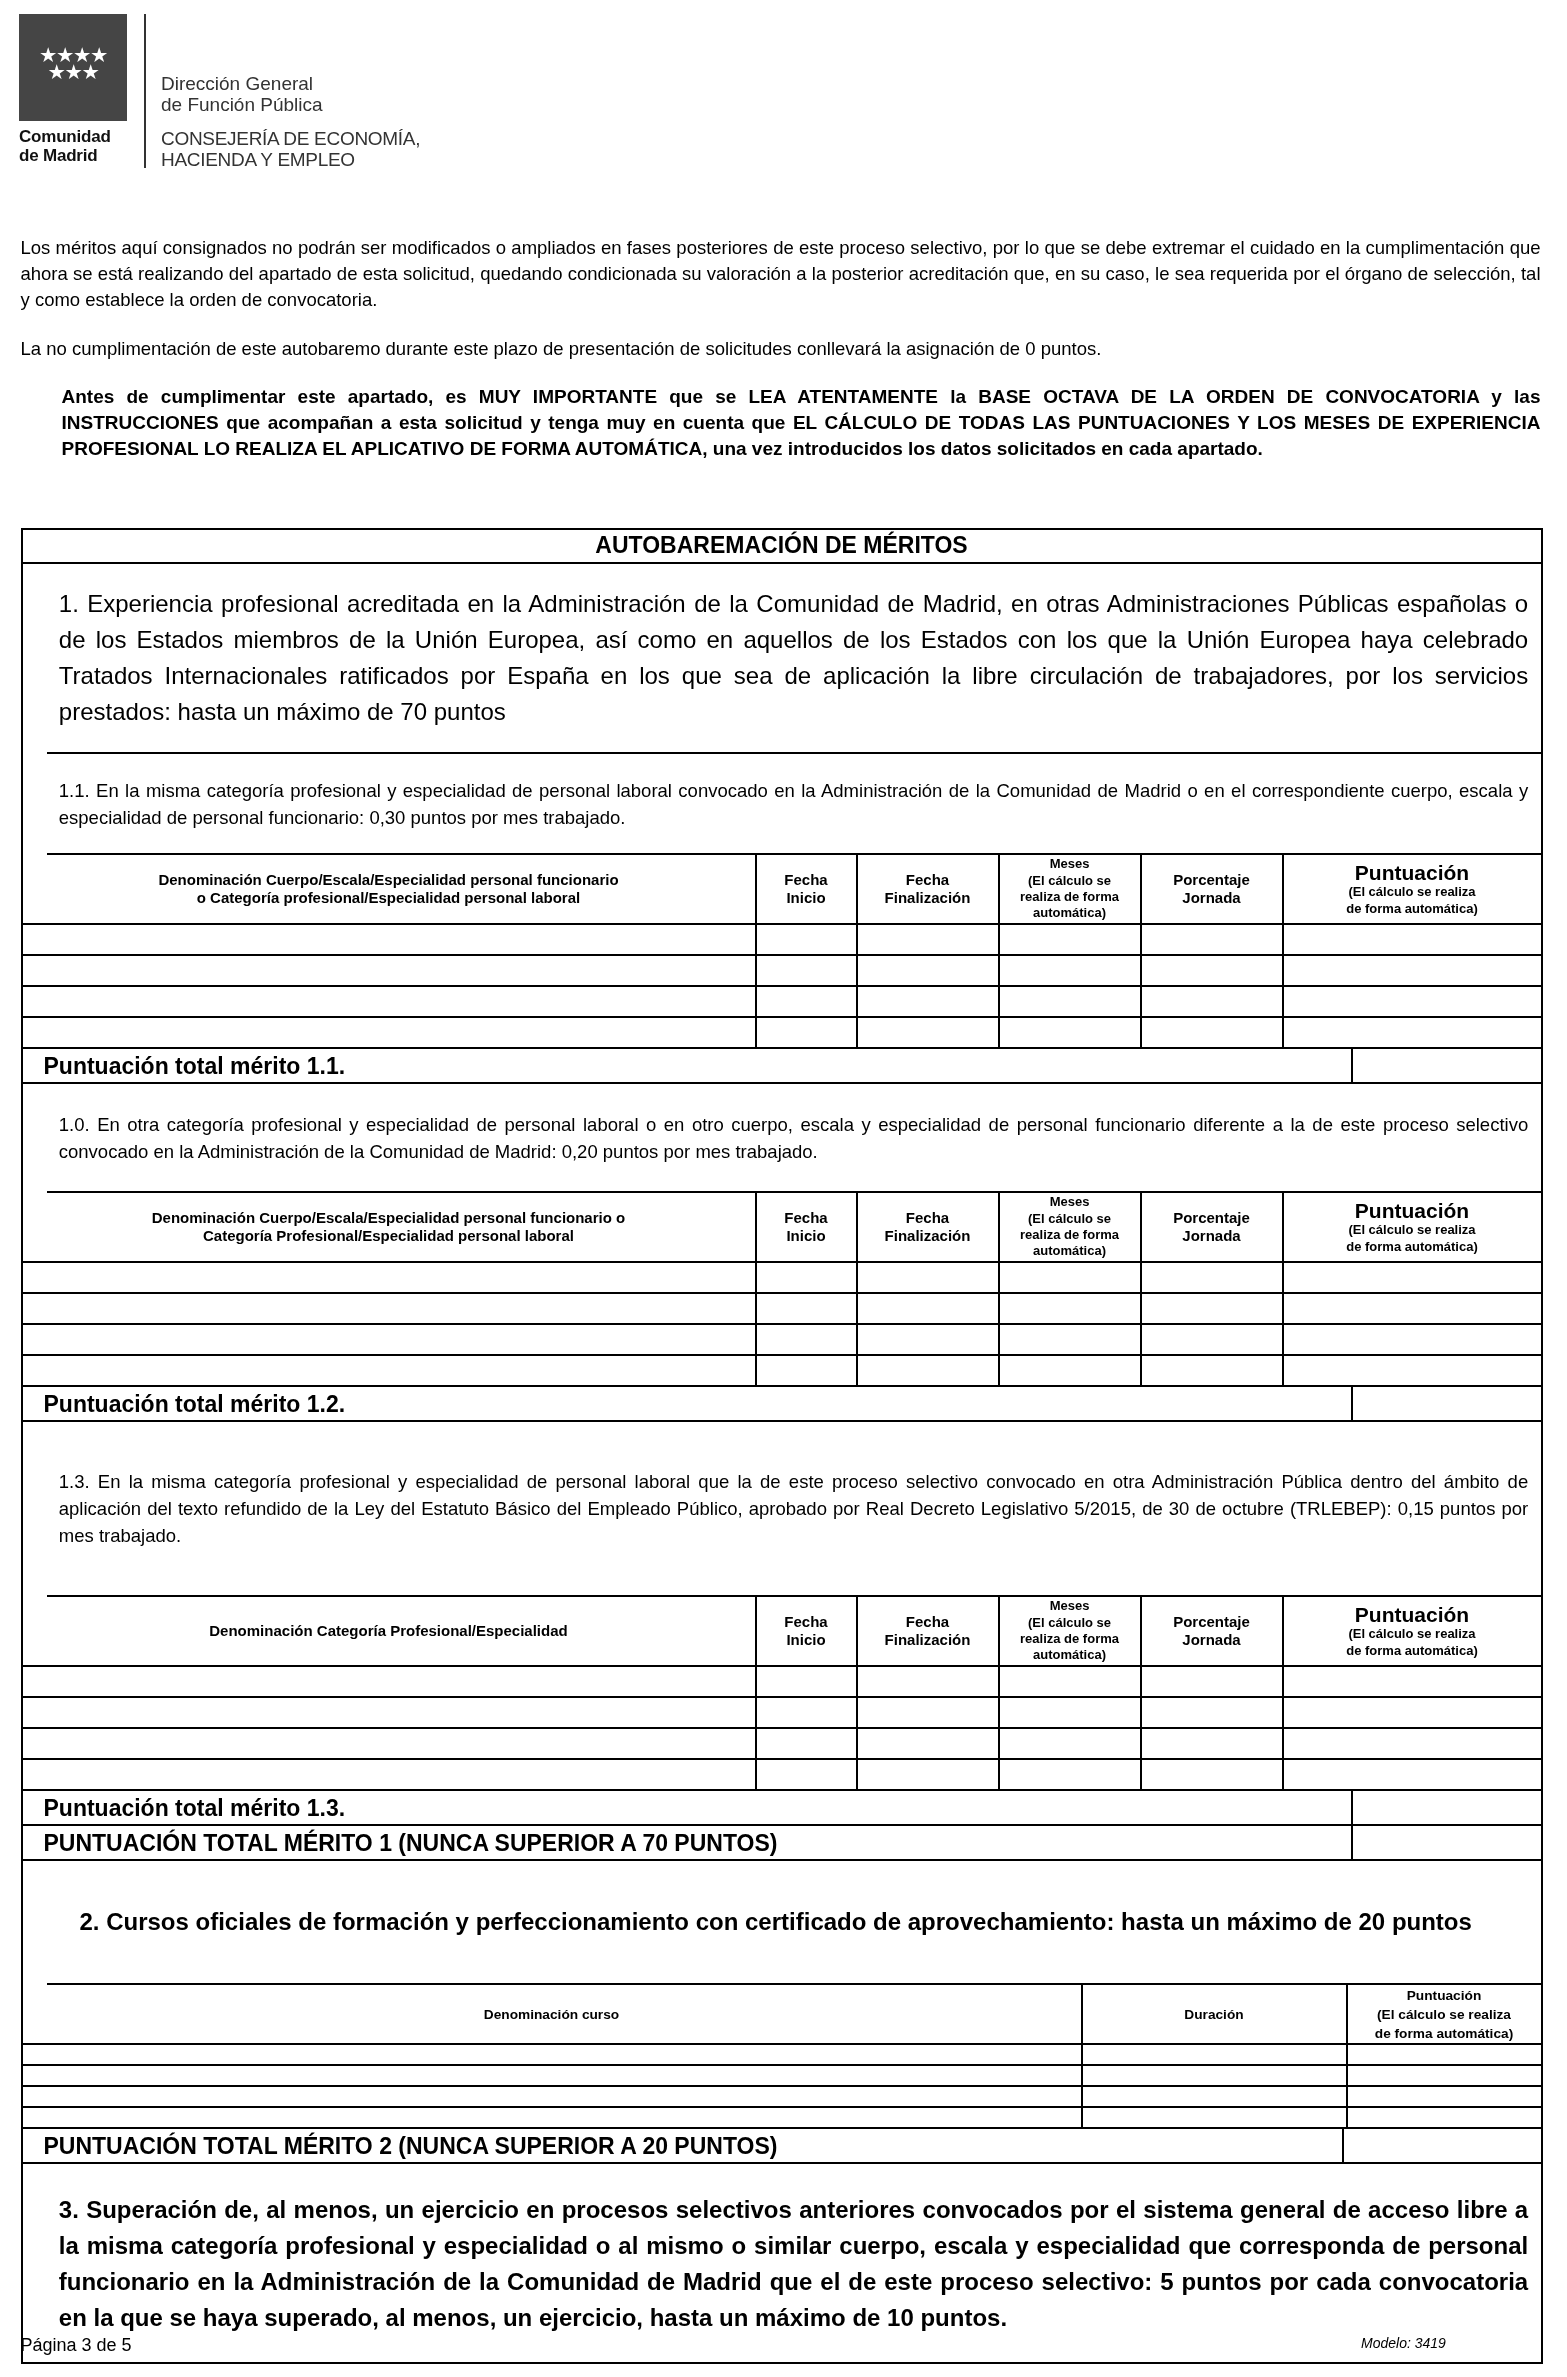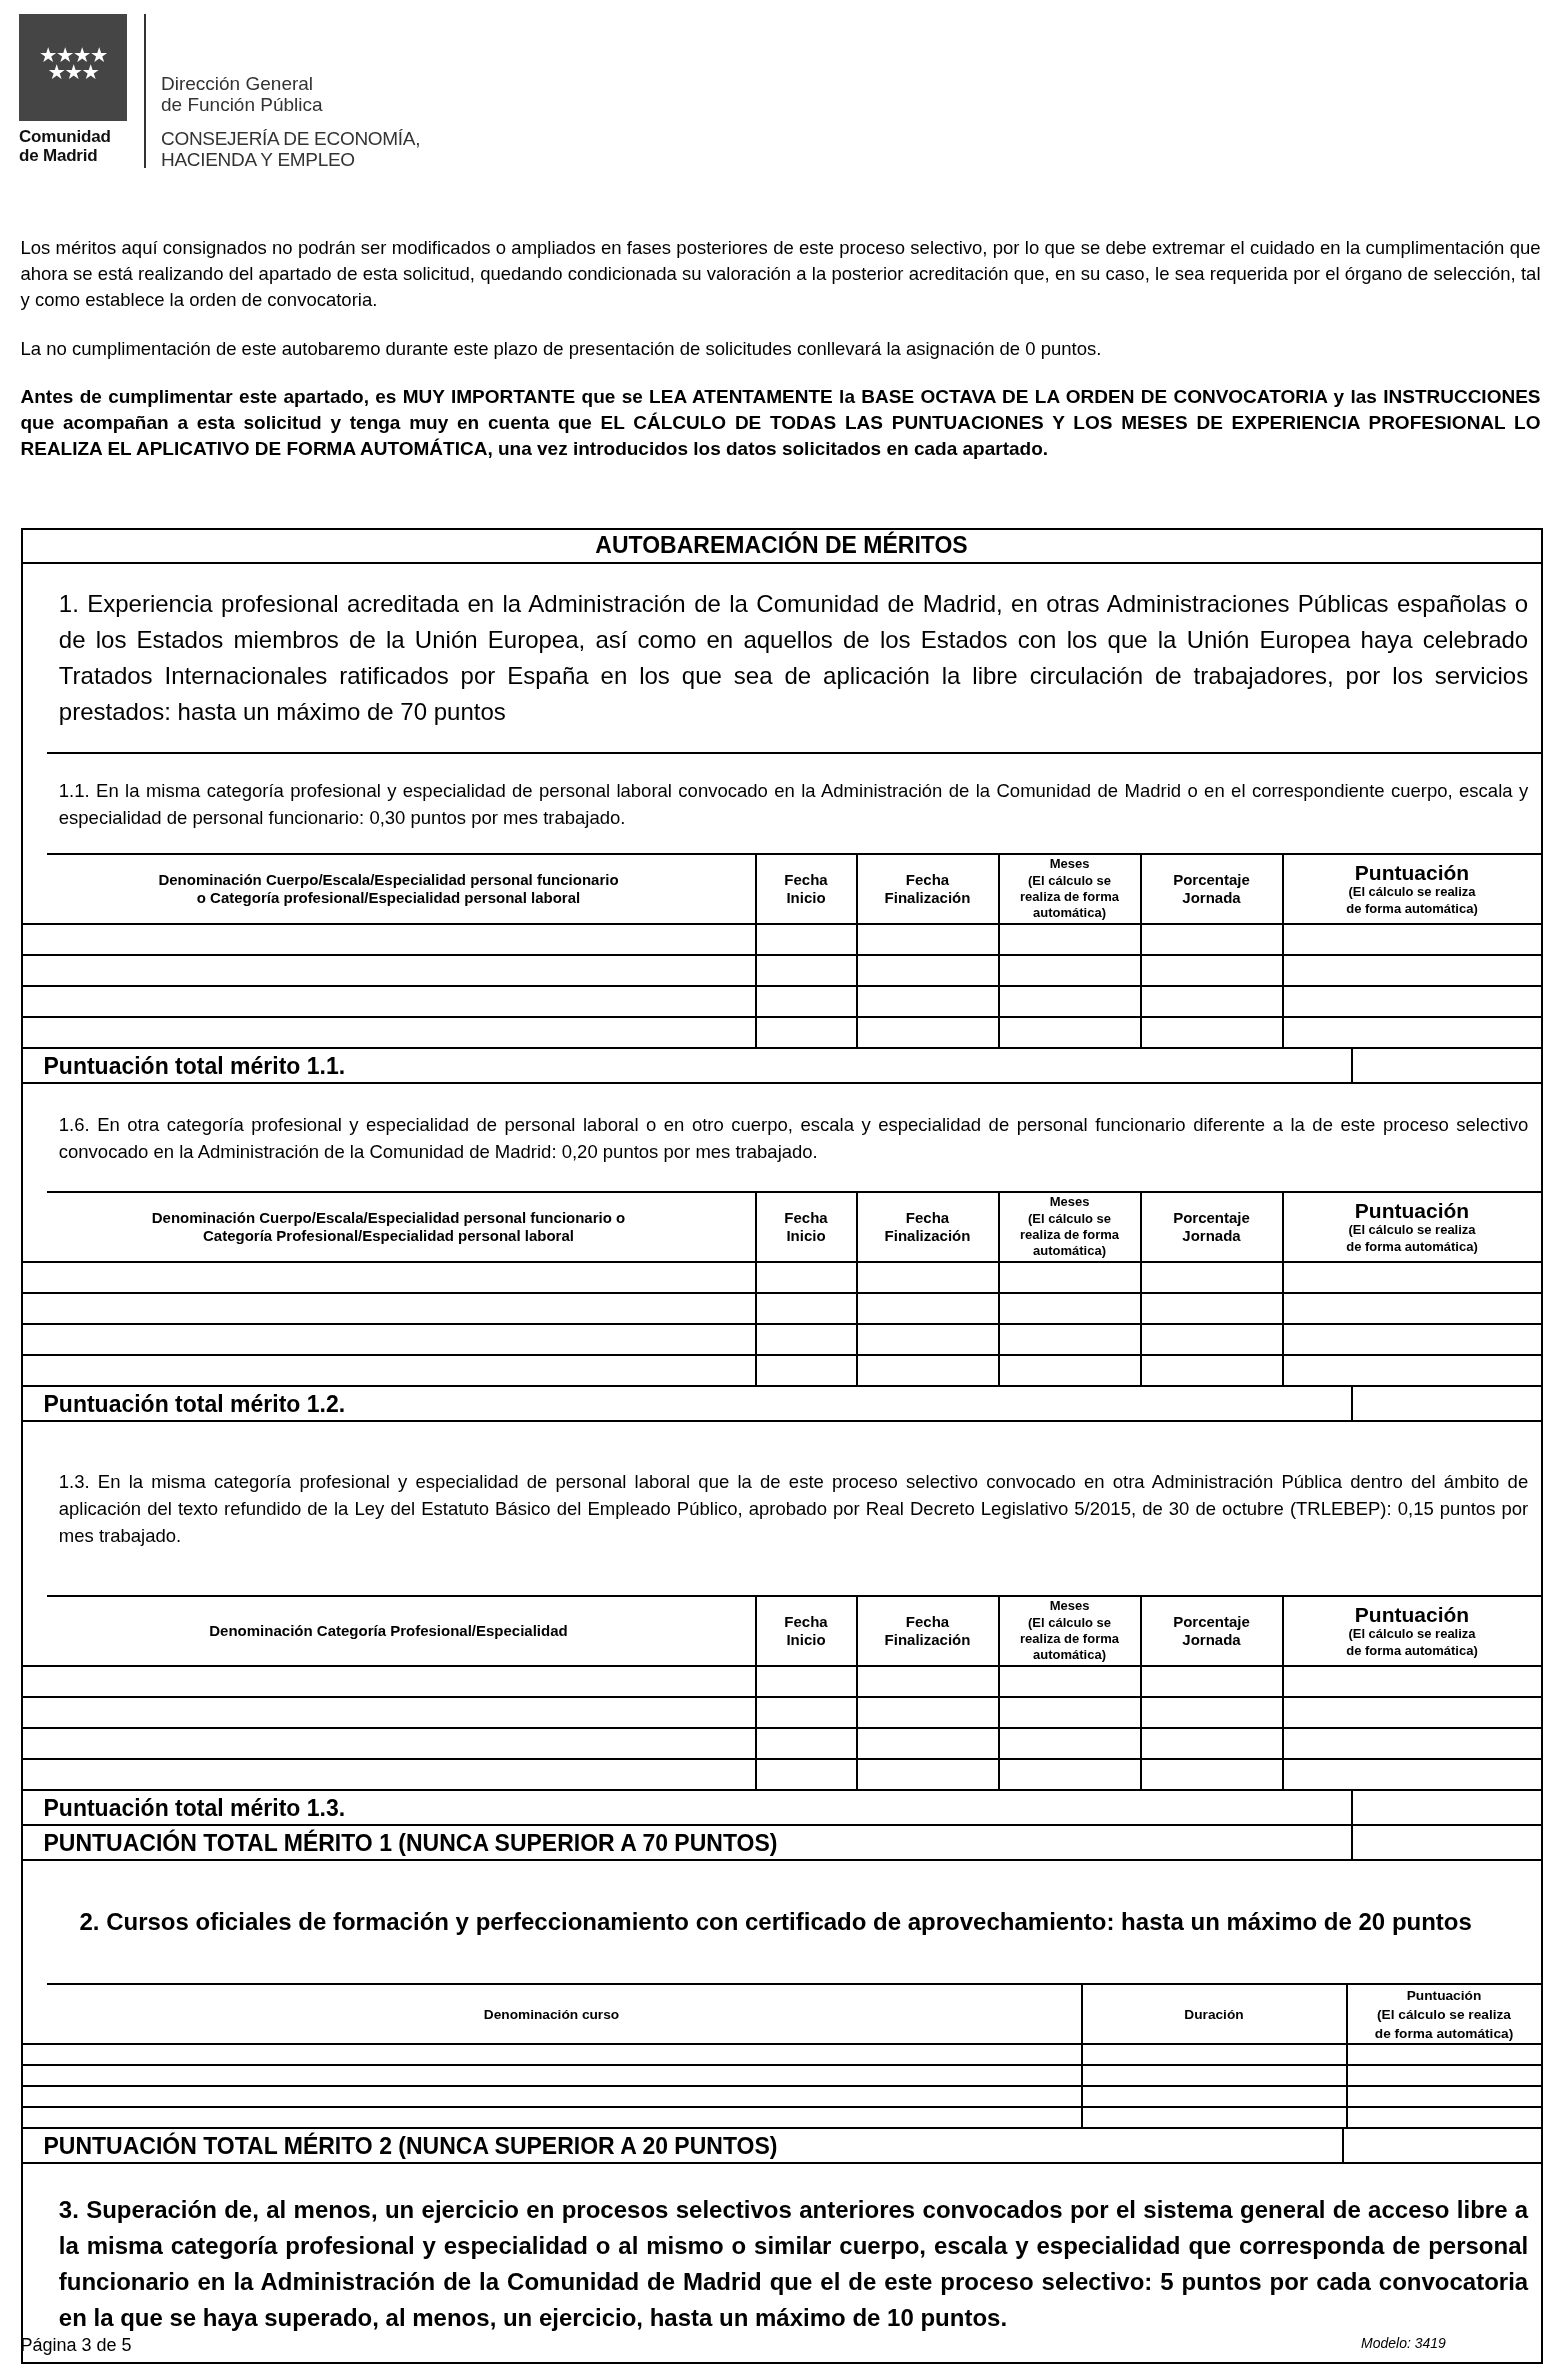--- a/index.html
+++ b/index.html
@@ -14,21 +14,21 @@
   .logo-name { position: absolute; left: 19px; top: 127px; width: 111px; font-weight: bold;
                font-size: 17px; line-height: 19px; color: #111; letter-spacing: -0.2px; }
   .logo-divider { position: absolute; left: 144px; top: 14.4px; width: 2.1px; height: 154px; background: #333; }
   .dept { position: absolute; left: 161px; top: 74px; color: #333; font-size: 19px; line-height: 20.5px; }
   .consejeria { position: absolute; left: 161px; top: 129px; color: #333; font-size: 19px; line-height: 20.5px; letter-spacing: -0.3px; }
 
   
   .intro { position: absolute; left: 20.5px; top: 235px; width: 1520px; font-size: 18.5px; line-height: 26px;
            text-align: justify; }
   .intro p { margin: 0 0 22.6px 0; }
-  .intro p.bold { font-weight: bold; font-size: 19px; line-height: 26px; }
+  .intro p.bold { font-weight: bold; font-size: 19px; line-height: 26px; margin-left: 41px; }
 
   
   .form { position: absolute; left: 20.5px; top: 528px; width: 1522px; border: 2.1px solid #000; box-sizing: border-box; }
   .row { position: relative; border-bottom: 2.7px solid #000; box-sizing: border-box; }
   .row:last-child { border-bottom: none; }
   .title-row { height: 34px; text-align: center; font-weight: bold; font-size: 23px; line-height: 31px; }
   .section-text { padding: 0 12.3px; box-sizing: border-box; display: flex; align-items: center; margin-left: 24px; }
   .section-text .txt { width: 100%; text-align: justify; }
   .s1 { height: 190px; font-size: 24px; line-height: 36px; }
   .sub { font-size: 18.5px; line-height: 27px; }
@@ -179,21 +179,21 @@
       <div class="c w-mes"></div>
       <div class="c w-por"></div>
       <div class="c w-pun"></div>
   </div>
   <div class="row total">
     <div class="lbl">Puntuación total mérito 1.1.</div>
     <div class="val"></div>
   </div>
 
   <div class="row section-text sub s12">
-    <div class="txt">1.6. En otra categoría profesional y especialidad de personal laboral o en otro cuerpo, escala y especialidad de personal funcionario diferente a la de este proceso selectivo convocado en la Administración de la Comunidad de Madrid: 0,20 puntos por mes trabajado.</div>
+    <div class="txt">1.0. En otra categoría profesional y especialidad de personal laboral o en otro cuerpo, escala y especialidad de personal funcionario diferente a la de este proceso selectivo convocado en la Administración de la Comunidad de Madrid: 0,20 puntos por mes trabajado.</div>
   </div>
   <div class="row grid hdr">
     <div class="c w-den">
         <div>
       <div>Denominación Cuerpo/Escala/Especialidad personal funcionario o</div>
       <div>Categoría Profesional/Especialidad personal laboral</div>
         </div>
       </div>
     <div class="c w-fi">
         <div>

